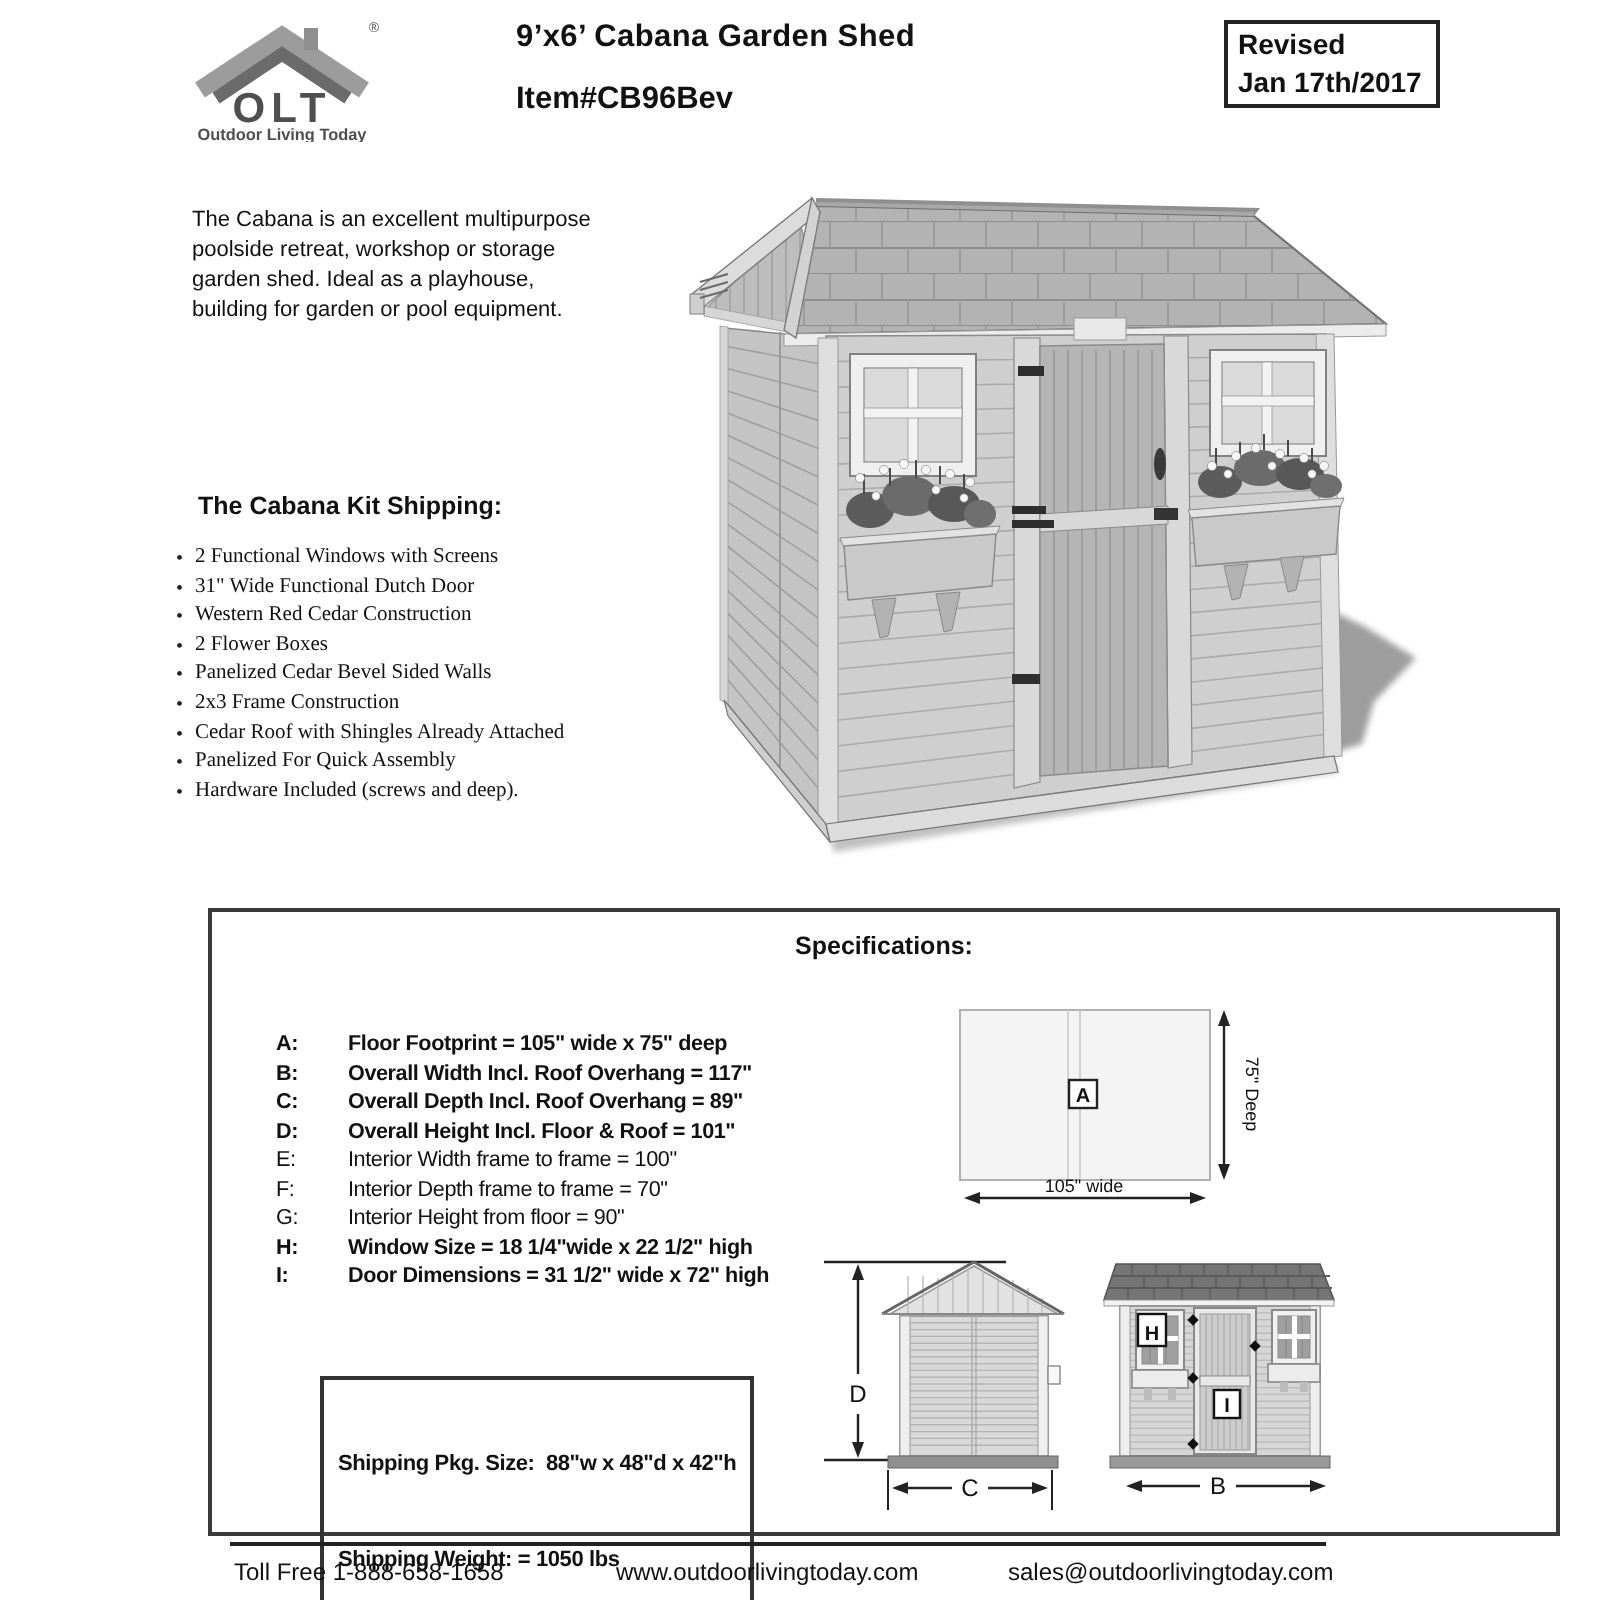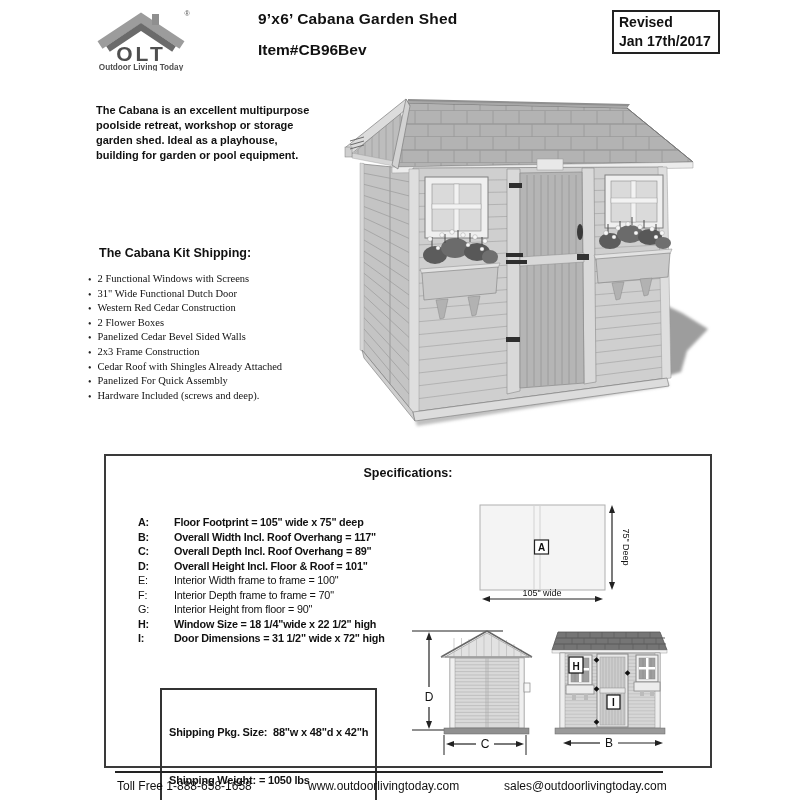--- a/index.html
+++ b/index.html
@@ -3,26 +3,26 @@
 <meta charset="utf-8">
 <style>
   html,body{margin:0;padding:0;background:#fff;}
   .page{position:relative;width:800px;height:800px;background:#ffffff;overflow:hidden;
         font-family:"Liberation Sans",sans-serif;color:#111;}
   .abs{position:absolute;}
   .doc-title{left:258px;top:10px;font-size:15.5px;font-weight:bold;letter-spacing:.2px;}
   .item-no{left:258px;top:41px;font-size:15.5px;font-weight:bold;}
   .revised-box{left:592px;top:10px;width:108px;border:2px solid #222;padding:1px 5px;
                font-size:14px;font-weight:bold;line-height:19px;box-sizing:border-box;margin-left:20px;}
-  .desc{left:96px;top:103px;width:232px;font-size:11px;font-weight:bold;line-height:15px;}
+  .desc{left:96px;top:103px;width:232px;font-size:11px;font-weight:normal;line-height:15px;}
   .kit-head{left:99px;top:246px;font-size:12.5px;font-weight:bold;}
   .kit-list{left:88px;top:272px;font-size:10.5px;line-height:14.6px;font-family:Liberation Serif, serif;}
   .kit-item{display:flex;}
   .kit-item::before{content:"•";font-size:10px;margin-right:6px;color:#222;position:relative;top:1px;}
-  .spec-box{left:104px;top:454px;width:608px;height:314px;border:2px solid #3a3a3a;box-sizing:border-box;}
+  .spec-box{left:104px;top:454px;width:676px;height:314px;border:2px solid #3a3a3a;box-sizing:border-box;}
   .spec-title{position:absolute;left:0;top:10px;width:100%;text-align:center;
               font-size:12.5px;font-weight:bold;}
   .spec-rows{position:absolute;left:32px;top:59px;font-size:10.8px;letter-spacing:-.2px;}
   .srow{display:flex;height:14.5px;line-height:14.5px;}
   .srow .sl{width:36px;flex:0 0 36px;}
   .srow.b{font-weight:bold;}
   .ship-box{position:absolute;left:54px;top:232px;border:2px solid #333;padding:2px 7px;
             font-size:11px;font-weight:bold;line-height:16px;white-space:pre;letter-spacing:-.2px;}
   .fp-svg{position:absolute;left:364px;top:42px;}
   .el-svg{position:absolute;left:298px;top:161px;}

